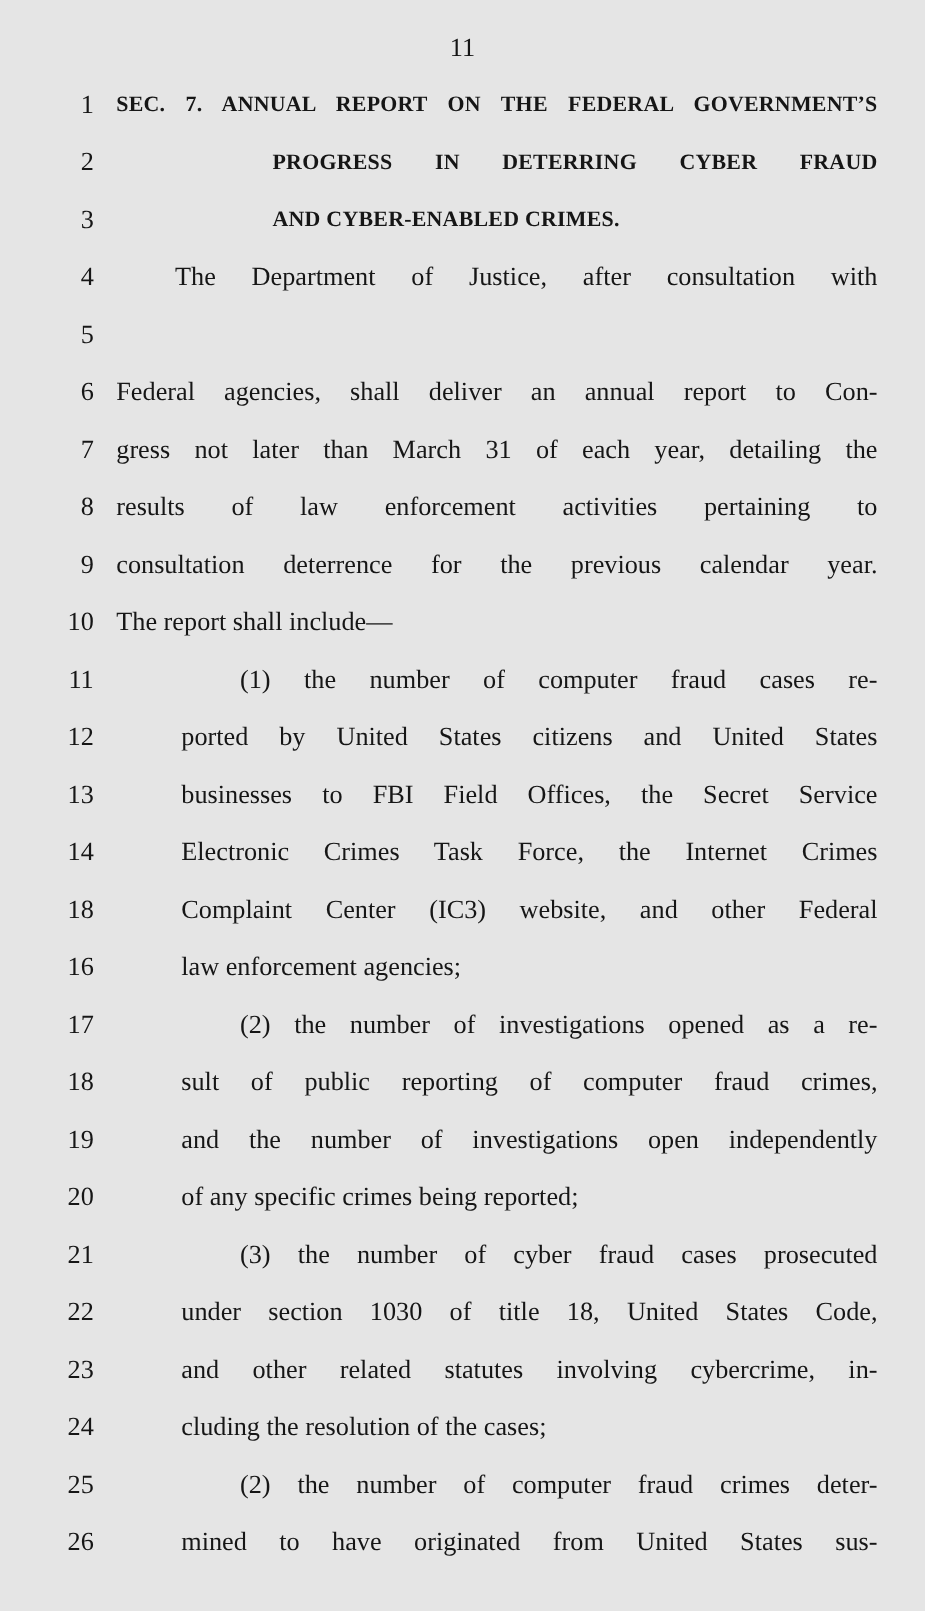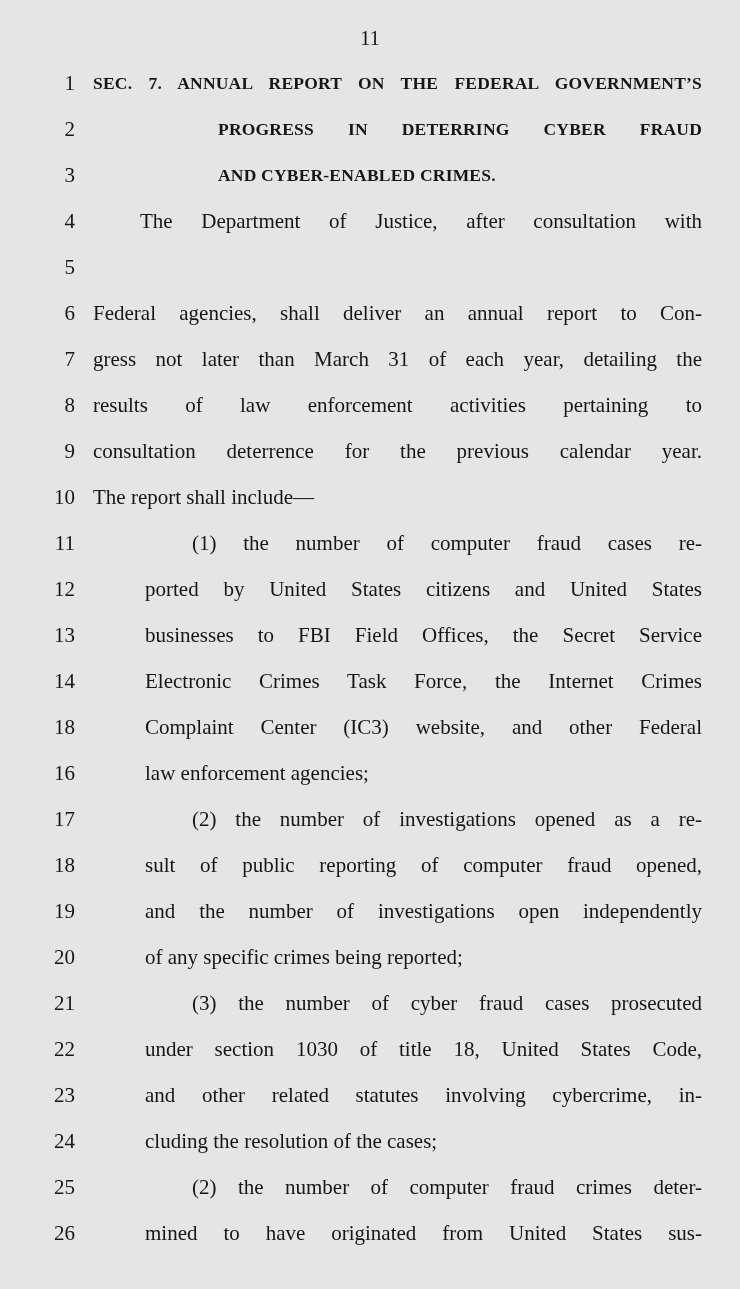--- a/index.html
+++ b/index.html
@@ -144,21 +144,21 @@
       <div class="line style-body ind-sub">
         <span class="lnum">16</span>
         <div class="ltext">law enforcement agencies;</div>
       </div>
       <div class="line style-body ind-subfirst justify">
         <span class="lnum">17</span>
         <div class="ltext">(2) the number of investigations opened as a re-</div>
       </div>
       <div class="line style-body ind-sub justify">
         <span class="lnum">18</span>
-        <div class="ltext">sult of public reporting of computer fraud opened,</div>
+        <div class="ltext">sult of public reporting of computer fraud crimes,</div>
       </div>
       <div class="line style-body ind-sub justify">
         <span class="lnum">19</span>
         <div class="ltext">and the number of investigations open independently</div>
       </div>
       <div class="line style-body ind-sub">
         <span class="lnum">20</span>
         <div class="ltext">of any specific crimes being reported;</div>
       </div>
       <div class="line style-body ind-subfirst justify">

